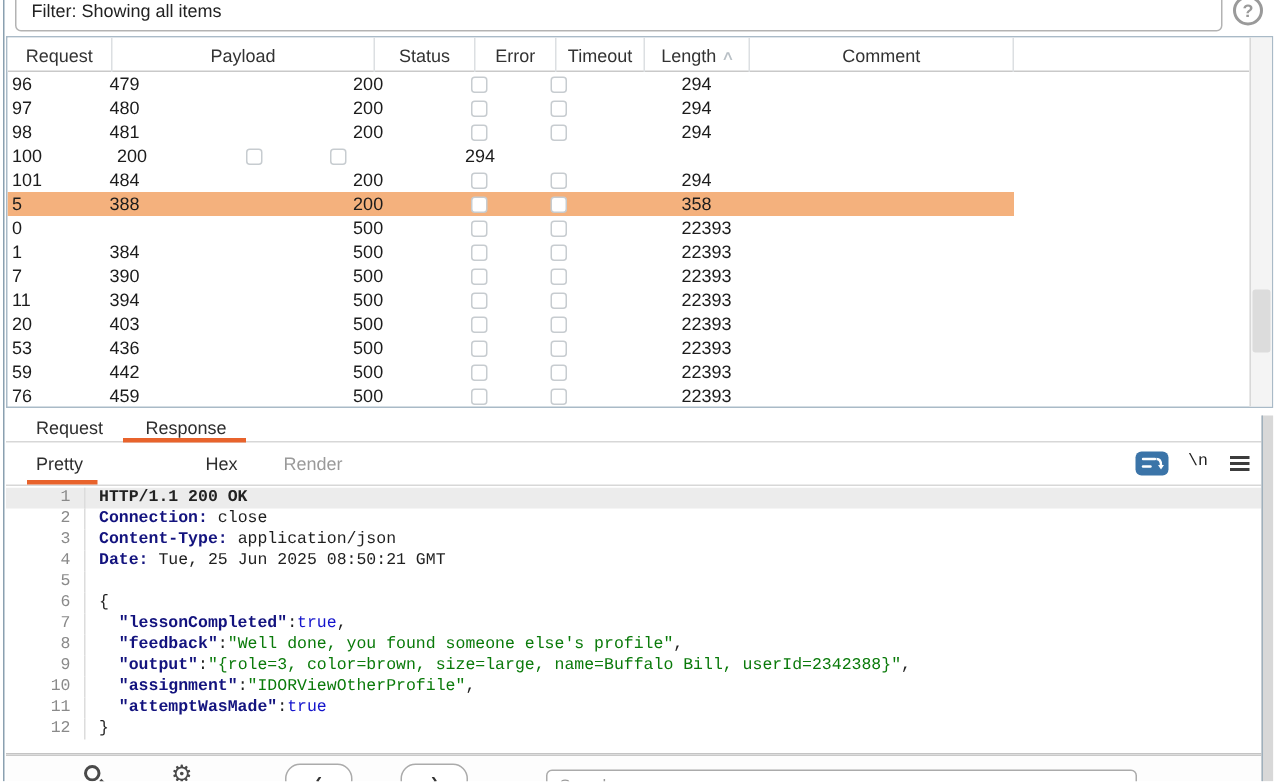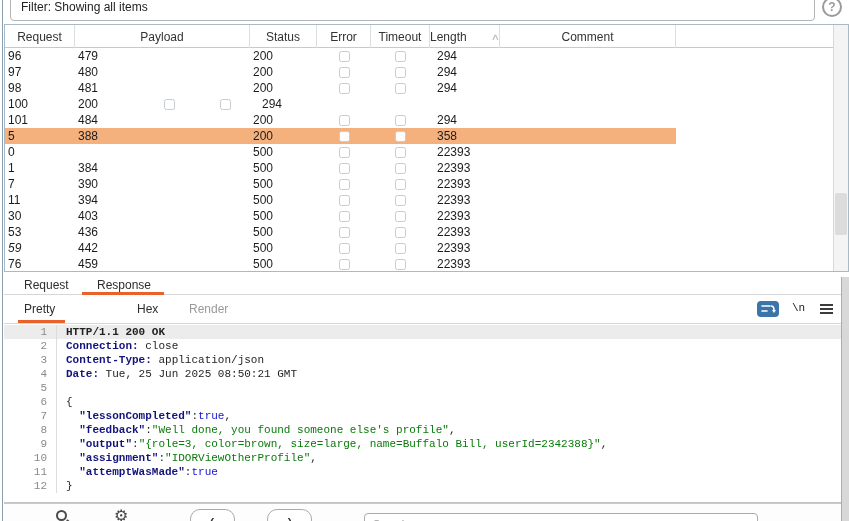--- a/index.html
+++ b/index.html
@@ -31,21 +31,21 @@
   .thead { display:flex; height:23px; border-bottom:1px solid #c9c9c9; background:#fff; }
   .hcell {
     display:flex; align-items:center; justify-content:center; gap:4px;
     border-right:1px solid #dcdfe2; font-size:12px; color:#333; height:23px;
   }
   .hcell.filler { flex:1; border-right:none; }
   .sort-arrow { color:#b9c0c6; font-size:9px; transform:scaleX(1.4); }
   .trow { display:flex; width:671px; height:16px; }
   .trow.sel { background:#F4B17D; }
   .cell { height:16px; line-height:16px; font-size:12px; padding-left:3px; overflow:hidden; white-space:nowrap; }
-  .cell.pad7 { padding-left:7px; }
+  .cell.pad7 { padding-left:7px;margin-left:48px; }
   .cell.ccenter { display:flex; align-items:center; justify-content:center; padding-left:0; }
   .checkbox { width:11px; height:11px; border:1px solid #c7ccd0; border-radius:2.5px; background:#fff; }
   .vscroll { width:15px; background:#f4f4f4; border-left:1px solid #d8d8d8; position:relative; }
   .vthumb { position:absolute; left:1px; top:168px; width:12px; height:42px; background:#dcdcdc; border-radius:2px; }
 
   
   .tabs-row { position:absolute; left:4px; top:277px; width:837px; height:18px; border-bottom:1px solid #d7d7d7; background:#fff; }
   .tab { position:absolute; top:0; height:18px; line-height:16px; font-size:12px; color:#2e2e2e; cursor:default; }
   .tab-underline { position:absolute; height:3px; background:#e8632c; bottom:-1px; }
   .subtabs-row { position:absolute; left:4px; top:296px; width:837px; height:28px; border-bottom:1px solid #d7d7d7; background:#fff; }
@@ -105,21 +105,21 @@
           </div>
           <div class="hcell" style="width: 67px;">
             <span>Status</span>
           </div>
           <div class="hcell" style="width: 54px;">
             <span>Error</span>
           </div>
           <div class="hcell" style="width: 59px;">
             <span>Timeout</span>
           </div>
-          <div class="hcell" style="width: 70px; justify-content: space-between;">
+          <div class="hcell" style="width: 70px;">
             <span>Length</span>
             <span class="sort-arrow">∧</span>
           </div>
           <div class="hcell" style="width: 176px;">
             <span>Comment</span>
           </div>
           <div class="hcell filler"></div>
         </div>
       <div class="tbody">
           <div class="trow">
@@ -245,21 +245,21 @@
             <div class="cell ccenter" style="width: 54px;">
               <div class="checkbox"></div>
             </div>
             <div class="cell ccenter" style="width: 59px;">
               <div class="checkbox"></div>
             </div>
             <div class="cell pad7" style="width: 70px;">22393</div>
             <div class="cell" style="width: 176px;"></div>
           </div>
           <div class="trow">
-            <div class="cell" style="width: 70px;">30</div>
+            <div class="cell" style="width: 70px;">20</div>
             <div class="cell" style="width: 175px;">403</div>
             <div class="cell" style="width: 67px;">500</div>
             <div class="cell ccenter" style="width: 54px;">
               <div class="checkbox"></div>
             </div>
             <div class="cell ccenter" style="width: 59px;">
               <div class="checkbox"></div>
             </div>
             <div class="cell pad7" style="width: 70px;">22393</div>
             <div class="cell" style="width: 176px;"></div>
@@ -271,21 +271,21 @@
             <div class="cell ccenter" style="width: 54px;">
               <div class="checkbox"></div>
             </div>
             <div class="cell ccenter" style="width: 59px;">
               <div class="checkbox"></div>
             </div>
             <div class="cell pad7" style="width: 70px;">22393</div>
             <div class="cell" style="width: 176px;"></div>
           </div>
           <div class="trow">
-            <div class="cell" style="width: 70px; font-style: italic;">59</div>
+            <div class="cell" style="width: 70px;">59</div>
             <div class="cell" style="width: 175px;">442</div>
             <div class="cell" style="width: 67px;">500</div>
             <div class="cell ccenter" style="width: 54px;">
               <div class="checkbox"></div>
             </div>
             <div class="cell ccenter" style="width: 59px;">
               <div class="checkbox"></div>
             </div>
             <div class="cell pad7" style="width: 70px;">22393</div>
             <div class="cell" style="width: 176px;"></div>

